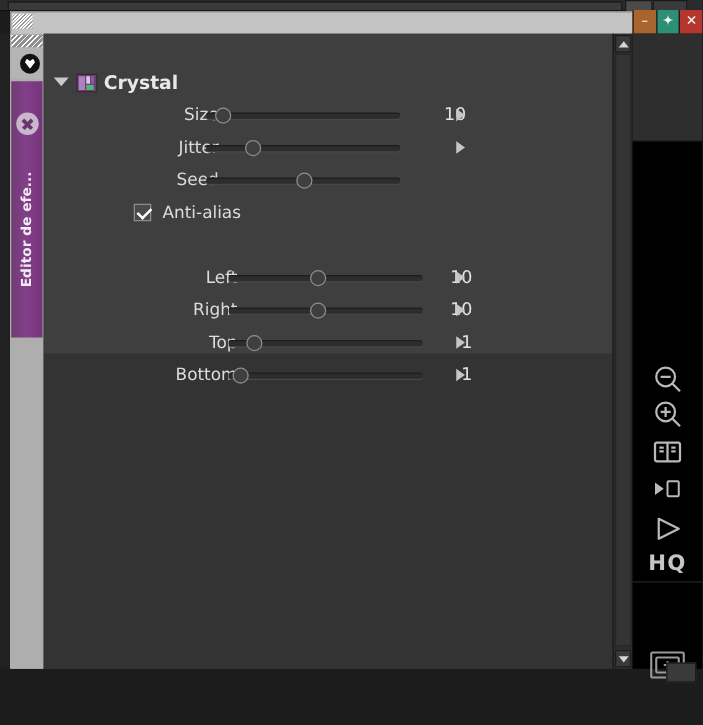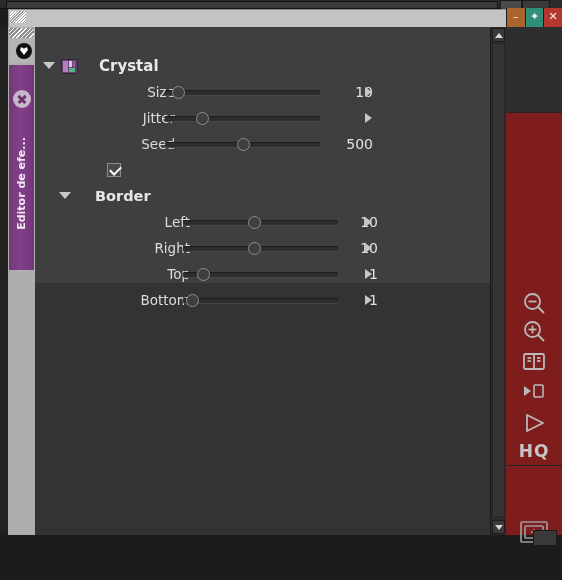--- a/index.html
+++ b/index.html
@@ -82,21 +82,21 @@
   .vsb{position:absolute;left:455px;top:0px;width:15px;height:508px;background:#2c2c2c;border-left:1px solid #1a1a1a;}
   .vsb-btn{position:absolute;left:1px;width:13px;height:14px;background:#3a3a3a;border:1px solid #1d1d1d;box-sizing:border-box;}
   .vsb-up{top:1px;}
   .vsb-dn{bottom:1px;}
   .vsb-arrow{position:absolute;left:2px;top:4px;width:0;height:0;border-left:4px solid transparent;border-right:4px solid transparent;}
   .vsb-arrow.up{border-bottom:5px solid #d6d6d6;}
   .vsb-arrow.dn{border-top:5px solid #d6d6d6;}
   .vsb-thumb{position:absolute;left:1px;top:16px;width:13px;height:474px;background:#343434;border:1px solid #262626;box-sizing:border-box;}
 
   
-  .rtool{position:absolute;left:506px;top:27px;width:56px;height:508px;background:#7f1d1d;}
+  .rtool{position:absolute;left:506px;top:27px;width:56px;height:508px;background:#000000;}
   .rtool-top{position:absolute;left:0;top:0;width:56px;height:85px;background:#2e2e2e;border-bottom:1px solid #242424;}
   .ticon{position:absolute;left:14px;width:28px;height:28px;color:#b9b9b9;}
   .ticon svg{display:block;}
   .hq{position:absolute;left:0;width:56px;height:28px;text-align:center;color:#c6c6c6;font-size:17px;font-weight:bold;line-height:28px;letter-spacing:1px;}
   .rtool-sep{position:absolute;left:0;width:56px;height:1px;background:#242424;}
 
   
   .botbar{position:absolute;left:0px;top:535px;width:562px;height:45px;background:#1e1e1e;}
   .bot-left{position:absolute;left:8px;top:0px;width:27px;height:45px;background:#aeaeae;}
   .bot-strip{position:absolute;left:35px;top:8px;width:470px;height:29px;background:#2c2c2c;border:1px solid #151515;box-sizing:border-box;}
@@ -154,21 +154,21 @@
     <div class="props-empty"></div>
 
     <div class="row" style="top:26px;">
       <div class="tri tri-down" style="left:8px;top:9px;"></div>
       <div class="fxicon" style="left:26px;top:6px;">
         <i class="fx1"></i>
           <i class="fx2"></i>
           <i class="fx3"></i>
           <i class="fx4"></i>
       </div>
-      <div class="title-text" style="left:48px;top:0px;margin-left:16px;">Crystal</div>
+      <div class="title-text" style="left:48px;top:0px;">Crystal</div>
     </div>
 
     <div class="row" style="top:52px;">
       <div class="rowlabel right" style="left:30px;width:110px;">Size</div>
       <div class="slider" style="left:130px;width:155px;">
         <div class="strack" style="width:155px;"></div>
         <div class="sknob" style="left:7px;"></div>
       </div>
       <div class="val" style="left:280px;width:58px;">10</div>
       <div class="tri tri-right-sm" style="left:330px;top:8px;"></div>
@@ -182,31 +182,27 @@
       </div>
       <div class="tri tri-right-sm" style="left:330px;top:8px;"></div>
     </div>
 
     <div class="row" style="top:104px;">
       <div class="rowlabel right" style="left:30px;width:110px;">Seed</div>
       <div class="slider" style="left:130px;width:155px;">
         <div class="strack" style="width:155px;"></div>
         <div class="sknob" style="left:72px;"></div>
       </div>
-      <div class="val" style="left:275px;width:63px;">500</div>
     </div>
 
     <div class="row" style="top:130px;">
       <div class="cbox" style="left:72px;top:6px;"></div>
-    </div>
-
-    <div class="row" style="top:156px;">
-      <div class="tri tri-down" style="left:24px;top:9px;"></div>
-      <div class="title-text" style="left:60px;top:0px;font-size:14.5px;">Border</div>
-    </div>
+      <div class="rowlabel" style="left:95px;">Anti-alias</div>
+    </div>
+
 
     <div class="row" style="top:182px;">
       <div class="rowlabel right" style="left:40px;width:115px;">Left</div>
       <div class="slider" style="left:148px;width:155px;">
         <div class="strack" style="width:155px;"></div>
         <div class="sknob" style="left:65px;"></div>
       </div>
       <div class="val" style="left:303px;width:40px;">10</div>
       <div class="tri tri-right-sm" style="left:330px;top:8px;"></div>
     </div>

